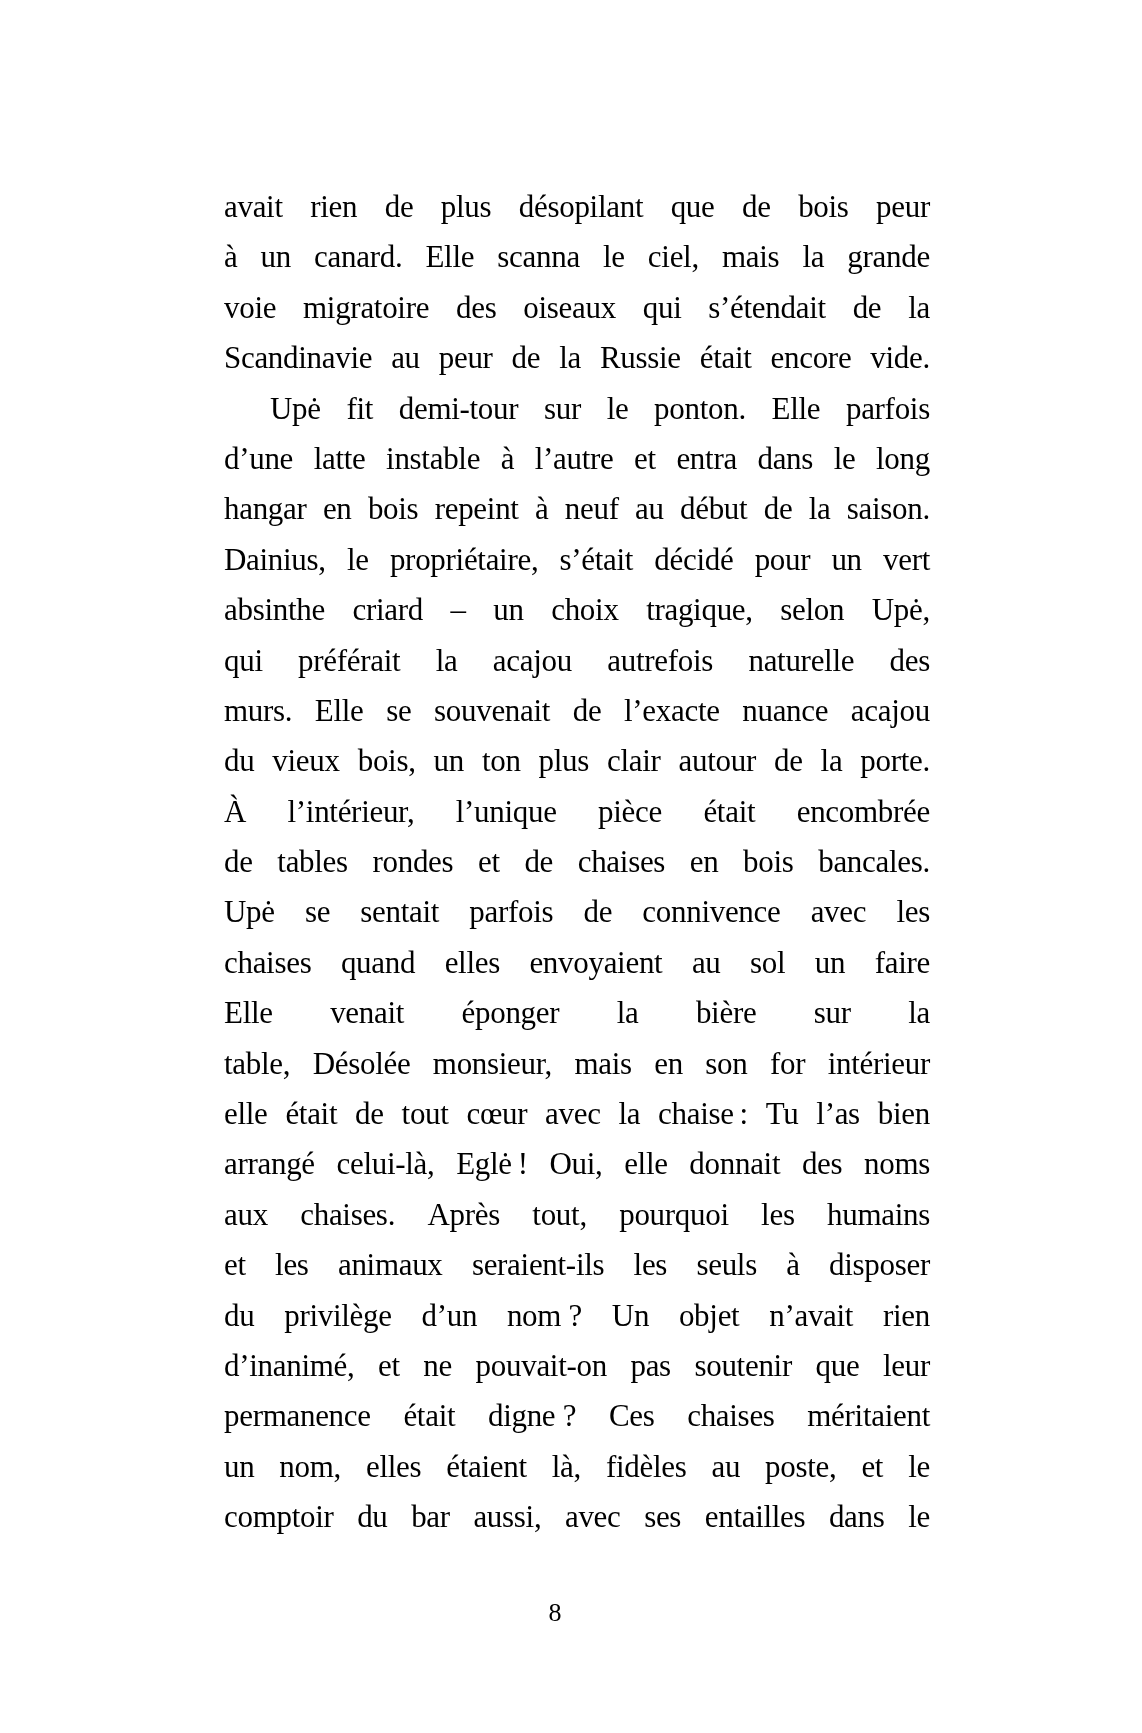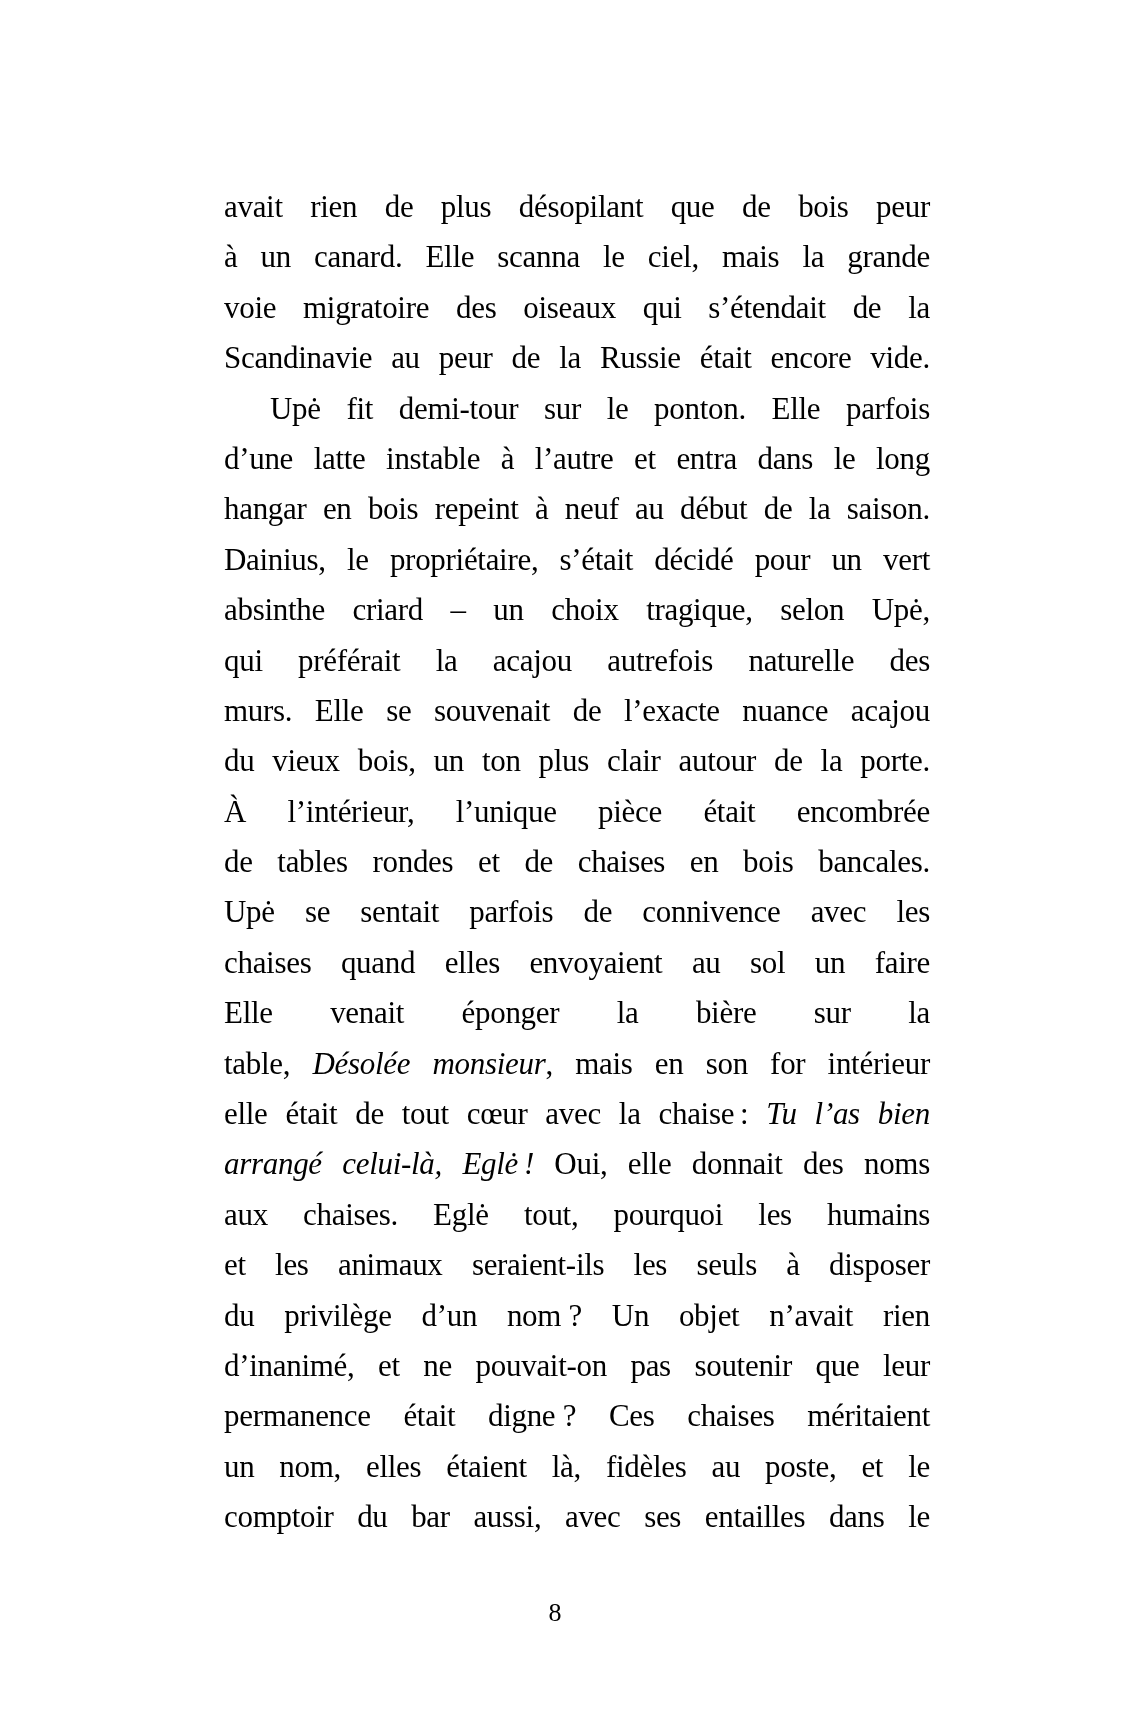--- a/index.html
+++ b/index.html
@@ -32,21 +32,20 @@
     letter-spacing: -0.3px;
     margin-left: 44px;
   }
   .line.indent {
     padding-left: 46px;
   }
   .word {
     white-space: pre;
   }
   .it {
-    font-style: italic;
   }
   .folio {
     position: absolute;
     left: 180px;
     top: 1596px;
     width: 750px;
     text-align: center;
     font-size: 26px;
     line-height: 34px;
   }
@@ -264,21 +263,21 @@
         <span class="word"><span class="it">Eglė !</span></span>
         <span class="word"><span>Oui,</span></span>
         <span class="word"><span>elle</span></span>
         <span class="word"><span>donnait</span></span>
         <span class="word"><span>des</span></span>
         <span class="word"><span>noms</span></span>
       </div>
       <div class="line">
         <span class="word"><span>aux</span></span>
         <span class="word"><span>chaises.</span></span>
-        <span class="word"><span>Eglė</span></span>
+        <span class="word"><span>Après</span></span>
         <span class="word"><span>tout,</span></span>
         <span class="word"><span>pourquoi</span></span>
         <span class="word"><span>les</span></span>
         <span class="word"><span>humains</span></span>
       </div>
       <div class="line">
         <span class="word"><span>et</span></span>
         <span class="word"><span>les</span></span>
         <span class="word"><span>animaux</span></span>
         <span class="word"><span>seraient-ils</span></span>

